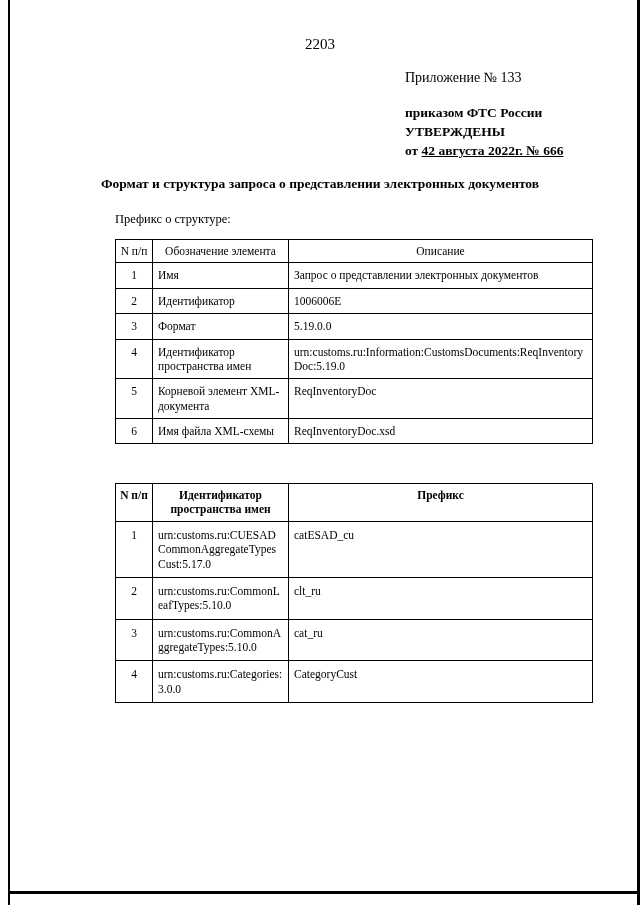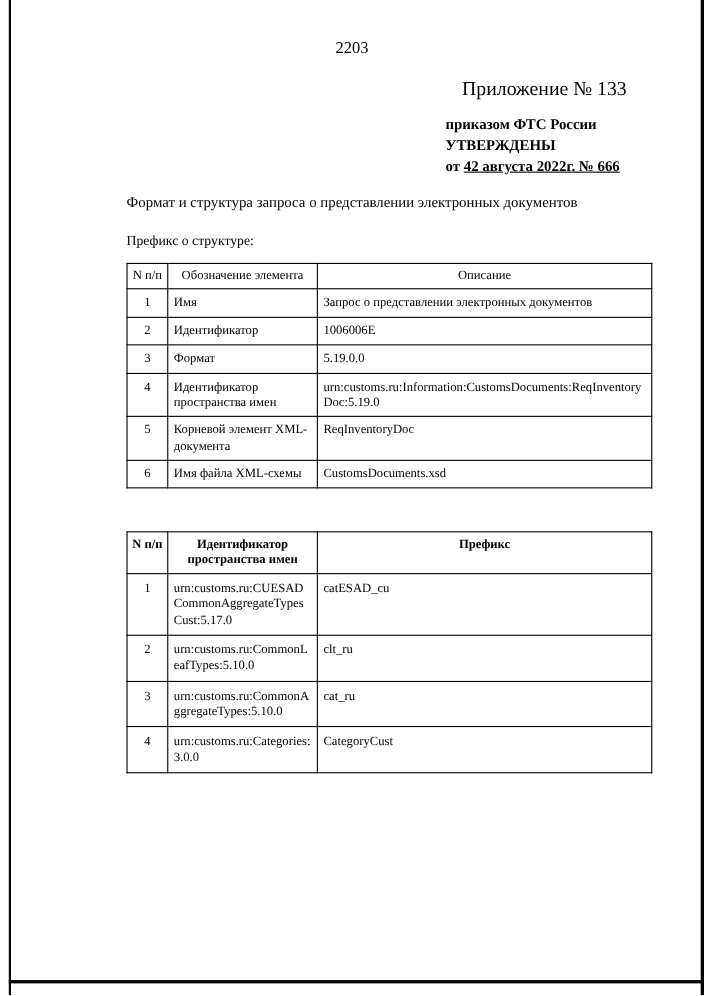--- a/index.html
+++ b/index.html
@@ -14,32 +14,32 @@
   .edge { position:absolute; background:#000; }
   .edge-left   { left:8px;  top:0; width:2px; height:905px; }
   .edge-right  { right:0;   top:0; width:3px; height:905px; }
   .edge-bottom { left:8px;  top:891px; right:0; height:3px; }
 
   .page-number {
     position:absolute; top:36px; left:0; width:640px;
     text-align:center; font-size:15px;
   }
   .annex {
-    position:absolute; top:70px; left:420px;
-    font-size:18px;
+    position:absolute; top:70px; left:405px;
+    font-size:14px;
   }
   .stamp {
     position:absolute; top:104px; left:405px;
     font-size:13.5px; font-weight:bold; line-height:1.4;
   }
   .ul { text-decoration:underline; }
 
   .doc-title {
     position:absolute; top:176px; left:20px; width:600px;
-    text-align:center; font-weight:normal; font-size:13.5px;
+    text-align:center; font-weight:bold; font-size:13.5px;
   }
 
   .section-label {
     position:absolute; left:115px; font-size:12.5px;
   }
   .s1 { top:212px; }
   .s2 { top:456px; }
 
   .tbl {
     position:absolute; left:115px; width:477px;
@@ -119,21 +119,21 @@
           <td class="c2">urn:customs.ru:Information:CustomsDocuments:ReqInventoryDoc:5.19.0</td>
         </tr>
         <tr>
           <td class="c0">5</td>
           <td class="c1">Корневой элемент XML-документа</td>
           <td class="c2">ReqInventoryDoc</td>
         </tr>
         <tr>
           <td class="c0">6</td>
           <td class="c1">Имя файла XML-схемы</td>
-          <td class="c2">CustomsDocuments.xsd</td>
+          <td class="c2">ReqInventoryDoc.xsd</td>
         </tr>
       </tbody>
   </table>
 
 
   <table class="tbl t2">
     <colgroup>
         <col class="col-num">
         <col class="col-mid">
         <col class="col-wide">

